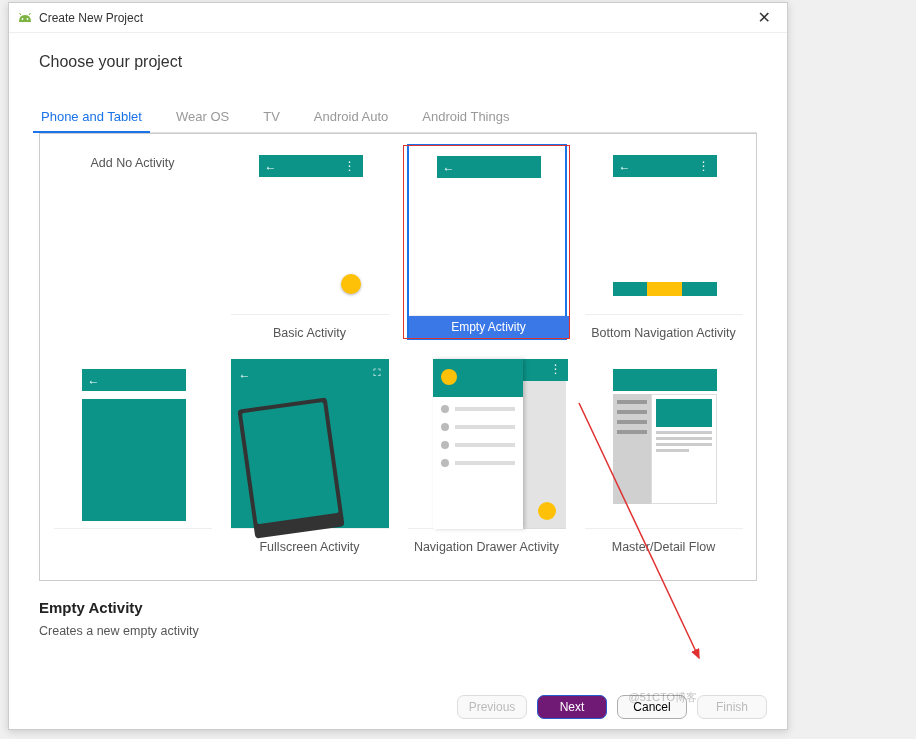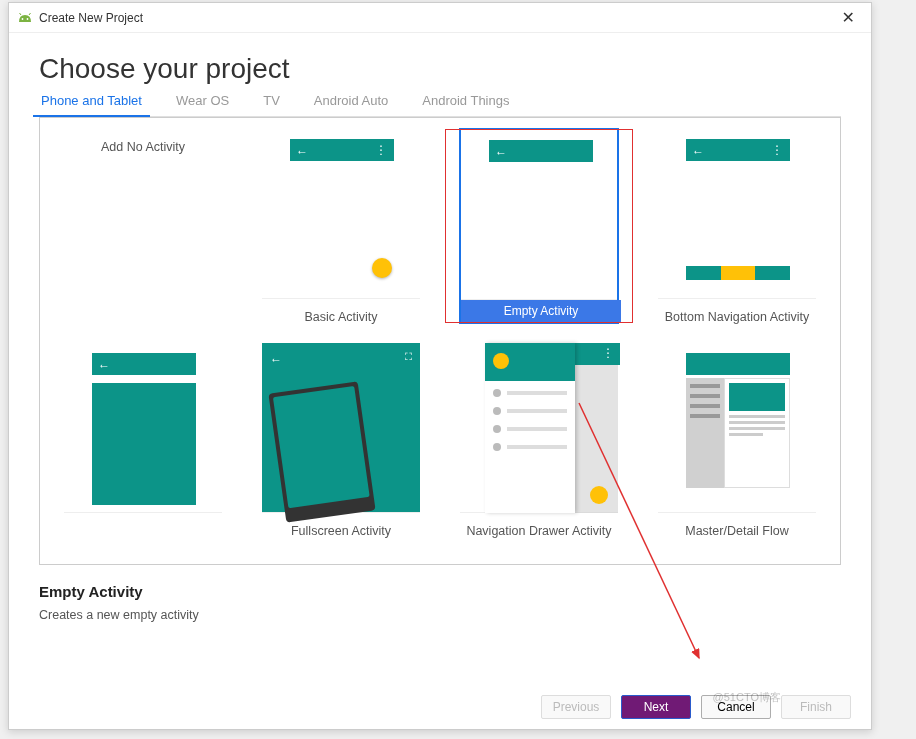--- a/index.html
+++ b/index.html
@@ -1,23 +1,23 @@
 <!DOCTYPE html>
 <html><head>
   <meta charset="utf-8">
   <style>
     * { margin: 0; padding: 0; box-sizing: border-box; font-family: "Segoe UI", Arial, sans-serif; }
     body { background: #f0f0f0; width: 916px; height: 739px; position: relative; }
-    .dialog { position: absolute; top: 2px; left: 8px; width: 864px; height: 728px; background: #fff; border: 1px solid #ccc; box-shadow: 0 2px 8px rgba(0,0,0,0.15); }
+    .dialog { position: absolute; top: 2px; left: 8px; width: 780px; height: 728px; background: #fff; border: 1px solid #ccc; box-shadow: 0 2px 8px rgba(0,0,0,0.15); }
     .titlebar { height: 30px; display: flex; align-items: center; padding: 0 8px; border-bottom: 1px solid #eee; }
     .titlebar-icon { width: 16px; height: 12px; margin-right: 6px; }
     .titlebar-title { font-size: 12px; color: #333; flex: 1; }
     .titlebar-close { font-size: 16px; color: #333; cursor: pointer; padding: 2px 8px; }
     .content { padding: 20px 30px 12px 30px; }
-    .heading { font-size: 28px; font-weight: 400; color: #333; }
+    .heading { font-size: 16px; font-weight: 400; color: #333; margin-bottom: 30px; }
     .tabs { display: flex; gap: 30px; border-bottom: 1px solid #e0e0e0; }
     .tab { font-size: 13px; color: #999; padding: 8px 2px; cursor: pointer; position: relative; }
     .tab.active { color: #1a73e8; }
     .tab.active::after { content:""; position:absolute; left:-6px; right:-6px; bottom:-1px; height:2px; background:#1a73e8; }
     .grid-wrap { border: 1px solid #ccc; padding: 10px 8px 8px 8px; height: 448px; overflow: hidden; }
     .grid { display: grid; grid-template-columns: repeat(4, 1fr); gap: 8px; }
     .card { display: flex; flex-direction: column; align-items: center; cursor: pointer; }
     .card-top { width: 100%; display: flex; justify-content: center; }
     .card.selected .card-top { outline: 1px solid #e03030; outline-offset: -2px; }
     .thumb-frame { width: 160px; border: 1px solid rgba(0,0,0,0); }
@@ -58,21 +58,21 @@
     .nd-panel .row{display:flex;align-items:center;gap:6px;margin-bottom:10px;}
     .nd-panel .row::before{content:"";width:8px;height:8px;border-radius:50%;background:#bbb;}
     .nd-panel .row span{flex:1;height:4px;background:#ddd;}
     .nd-fab{position:absolute;right:10px;bottom:8px;width:18px;height:18px;border-radius:50%;background:#ffc107;}
     .nd-shade{position:absolute;top:0;right:0;width:50px;height:170px;background:rgba(200,200,200,0.5);}
     
     .sel-title{font-size:15px;font-weight:700;color:#222;margin-top:18px;}
     .sel-desc{font-size:12.5px;color:#555;margin-top:8px;}
     
     .footer{position:absolute;bottom:10px;right:20px;display:flex;gap:10px;align-items:center;}
-    .btn{height:24px;min-width:70px;font-size:12px;border:1px solid #adadad;background:#f9f9f9;border-radius:2px;cursor:pointer;padding:0 10px;}
+    .btn{height:24px;min-width:70px;font-size:12px;border:1px solid #adadad;background:#f9f9f9;border-radius:7px;cursor:pointer;padding:0 10px;}
     .btn:disabled{color:#bbb;border-color:#ddd;cursor:default;}
     .btn.primary{background:#701a75;color:#fff;border-color:#2a5bcc;}
     
     .watermark{position:absolute;bottom:24px;right:90px;font-size:11px;color:rgba(0,0,0,0.25);}
     .arrow-line{position:absolute;pointer-events:none;}
   </style>
 </head>
 <body>
 
 <div class="dialog">

